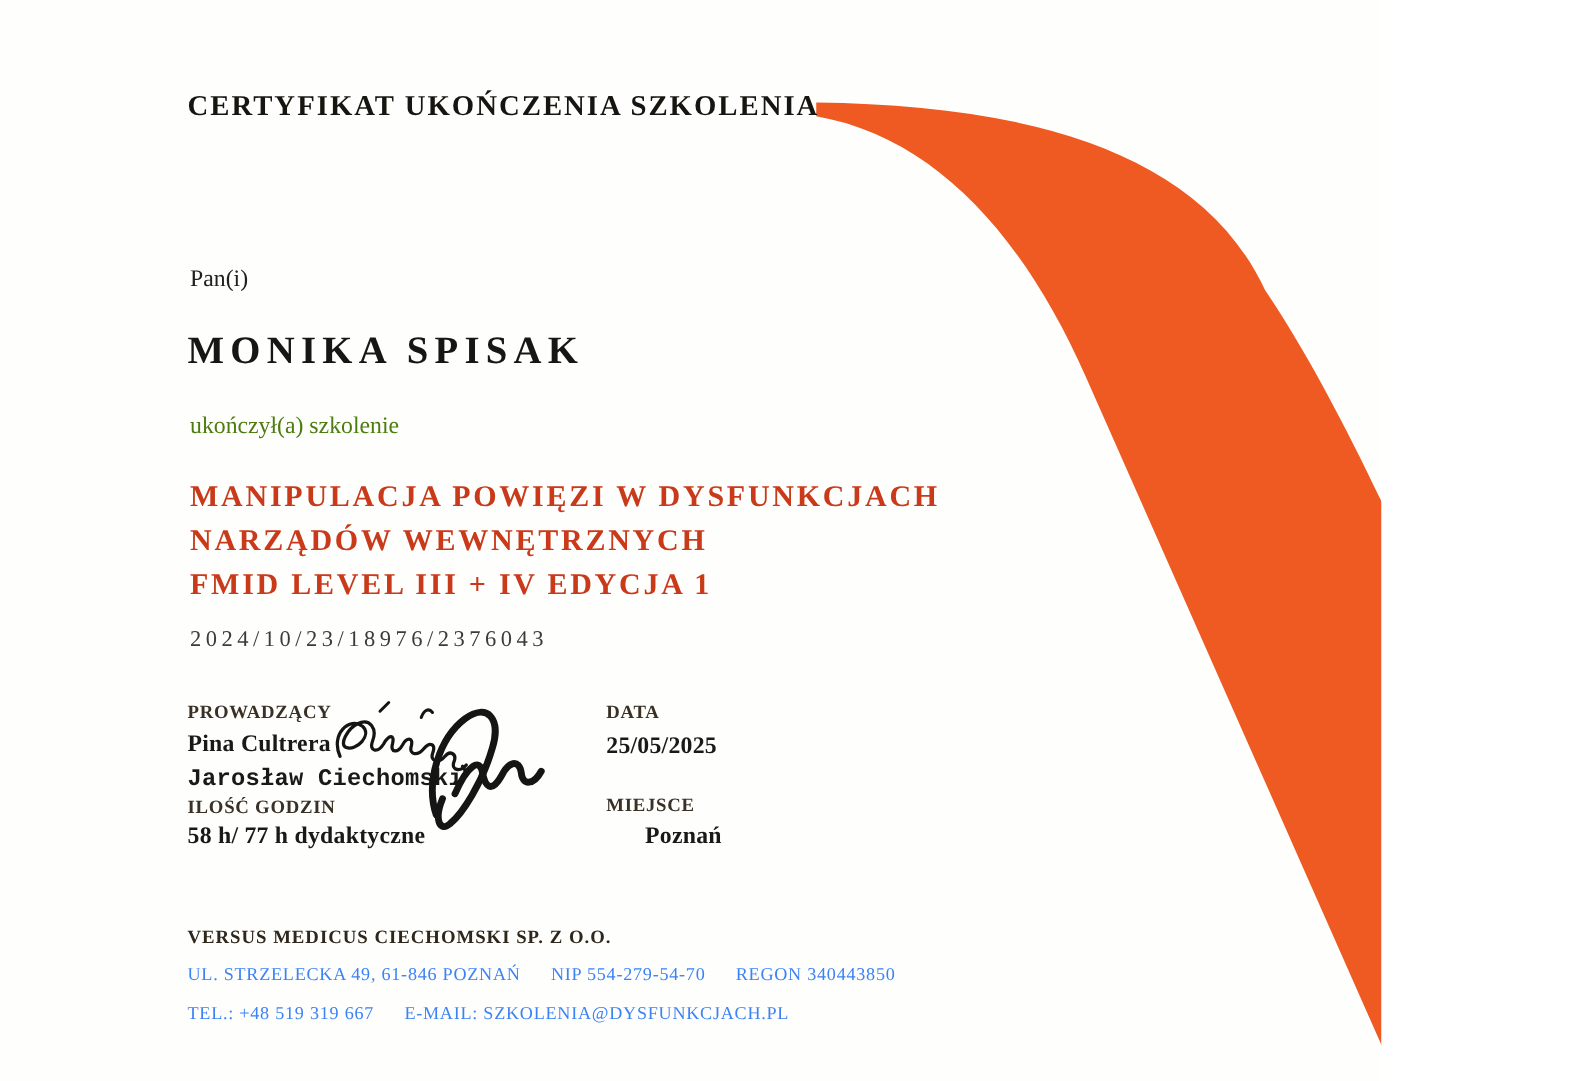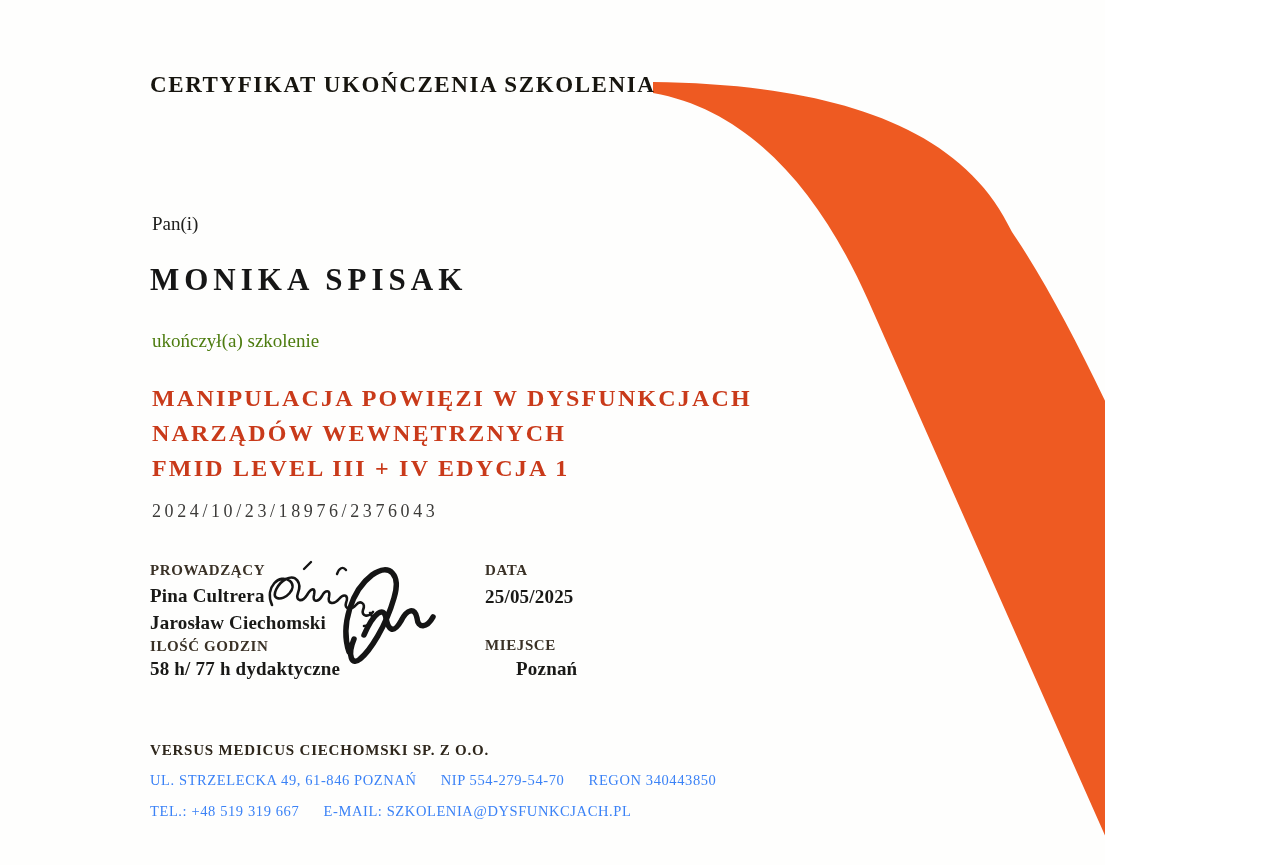--- a/index.html
+++ b/index.html
@@ -110,21 +110,21 @@
   <div class="course-title">
     <div>MANIPULACJA POWIĘZI W DYSFUNKCJACH</div>
     <div>NARZĄDÓW WEWNĘTRZNYCH</div>
     <div>FMID LEVEL III + IV EDYCJA 1</div>
   </div>
 
   <div class="cert-number">2024/10/23/18976/2376043</div>
 
   <div class="detail-label" style="left:150px; top:562px;">PROWADZĄCY</div>
   <div class="detail-value" style="left:150px; top:585px;">Pina Cultrera</div>
-  <div class="detail-value" style="left:150px; top:612px;">Jarosław Ciechomski</div>
+  <div class="detail-value" style="left:150px; top:612px;font-family:Liberation Mono, monospace;">Jarosław Ciechomski</div>
   <div class="detail-label" style="left:150px; top:638px;">ILOŚĆ GODZIN</div>
   <div class="detail-value" style="left:150px; top:658px;">58 h/ 77 h dydaktyczne</div>
 
   <div class="detail-label" style="left:485px; top:562px;">DATA</div>
   <div class="detail-value" style="left:485px; top:586px;">25/05/2025</div>
   <div class="detail-label" style="left:485px; top:637px;">MIEJSCE</div>
   <div class="detail-value" style="left:485px; top:658px;margin-left:31px;">Poznań</div>
 
   <svg class="signature-svg" style="left:252px; top:555px;" width="200" height="125" viewBox="0 0 200 125" aria-hidden="true">
     <g fill="none" stroke="#151515" stroke-linecap="round" stroke-linejoin="round">

